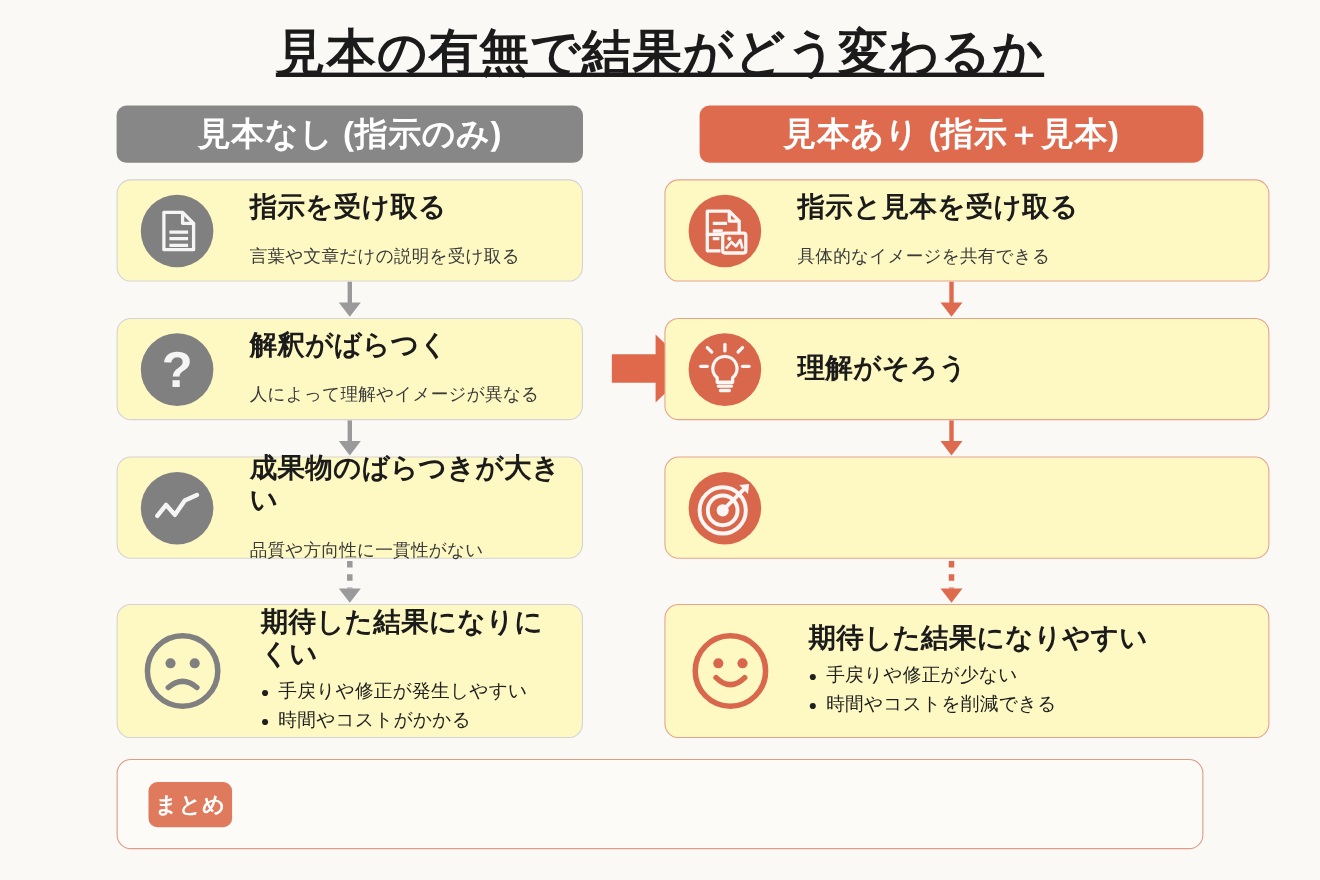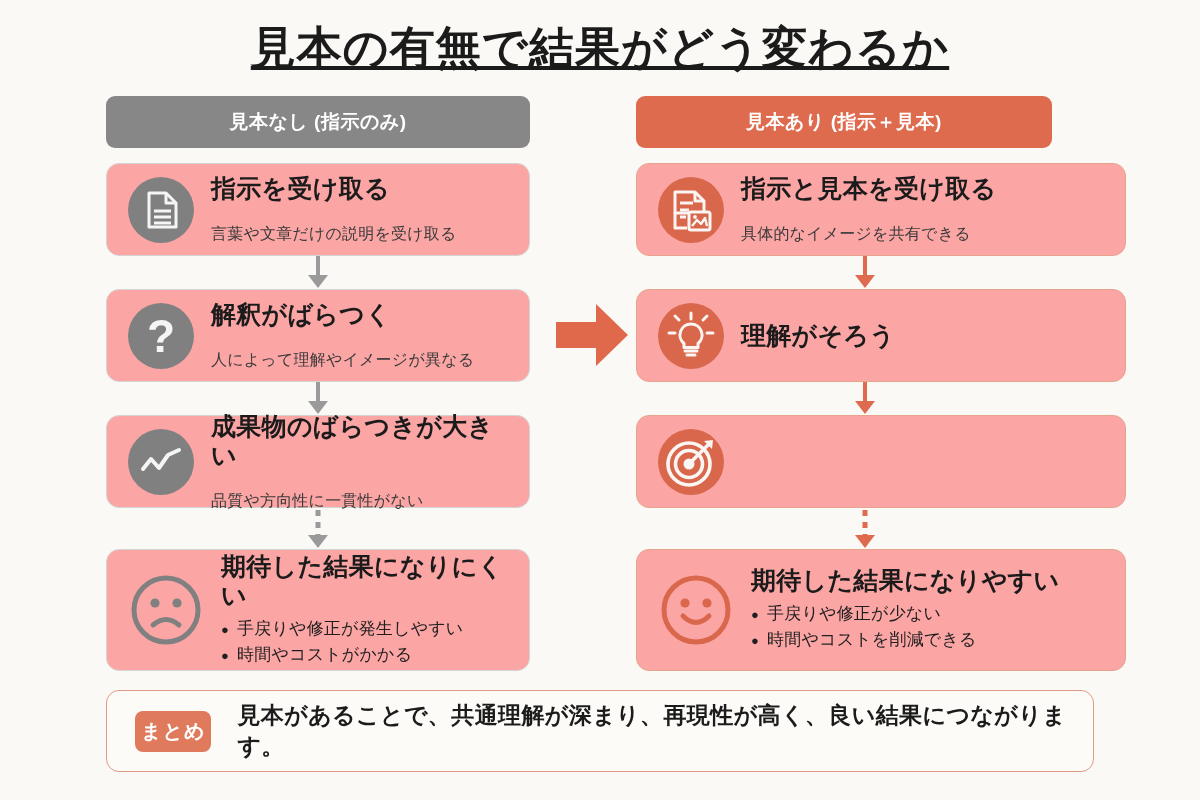--- a/index.html
+++ b/index.html
@@ -18,39 +18,40 @@
     font-size:45px; font-weight:bold; color:#1b1b1b;
     letter-spacing:1px;
     text-decoration:underline;
   }
 
   
   .col-header{
     position:absolute; height:52px;
     border-radius:9px;
     display:flex; align-items:center; justify-content:center;
-    color:#ffffff; font-size:19px; font-weight:bold;
+    color:#ffffff; font-size:30px; font-weight:bold;
     letter-spacing:0.5px;
   }
   .col-header.left { left:106px; top:96px; width:424px; background:#878787; }
-  .col-header.right{ left:636px; top:96px; width:416px; background:#df6b4f; }
+  .col-header.right{ left:636px; top:96px; width:458px; background:#df6b4f; }
 
   
   .card{
     position:absolute;
-    background:#fca5a5;
+    background:#fef9c3;
     border-radius:13px;
     display:flex; align-items:center;
     padding-left:20px;
+    gap:16px;
   }
   .card.gray  { border:1.6px solid #d4d4d2; }
   .card.orange{ border:1.6px solid #e7a48d; }
 
   .card-left { left:106px; width:424px; }
-  .card-right{ left:636px; width:490px; }
+  .card-right{ left:604px; width:550px; }
 
   .r1{ top:163px; height:93px; }
   .r2{ top:289px; height:93px; }
   .r3{ top:415px; height:93px; }
   .r4{ top:549px; height:122px; }
 
   
   .icon-wrap{
     flex:0 0 auto; width:68px; height:68px;
     display:flex; align-items:center; justify-content:center;
@@ -304,16 +305,15 @@
         <div class="bullet">
             <span class="dot">●</span>
             <span>時間やコストを削減できる</span>
           </div>
       </div>
     </div>
   </div>
 
   <div class="summary">
     <div class="summary-badge">まとめ</div>
-    <div class="summary-text">見本があることで、共通理解が深まり、再現性が高く、良い結果につながります。</div>
   </div>
 
 </div>
 
 </body></html>

